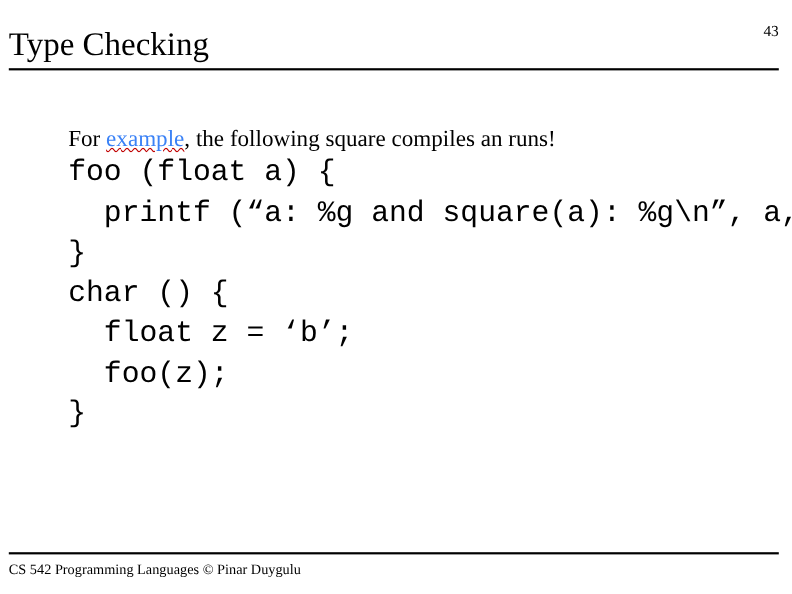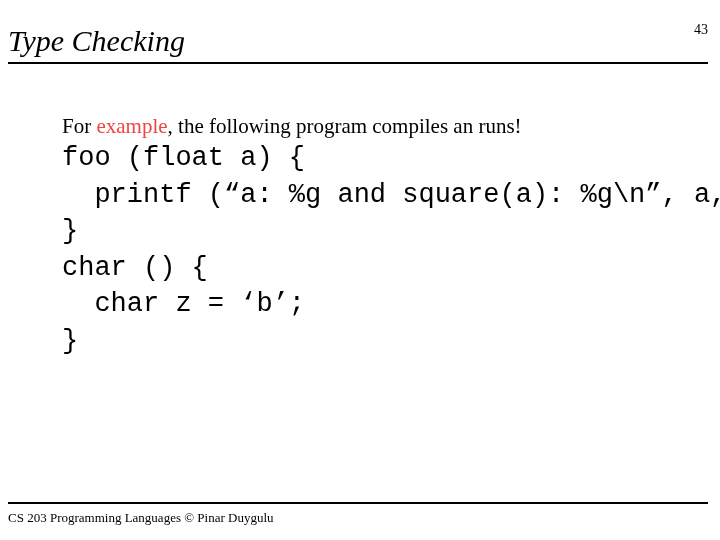--- a/index.html
+++ b/index.html
@@ -19,35 +19,35 @@
     color: #000;
   }
   .title-wrap {
     padding: 24px 12px 0 8px;
   }
   .title {
     font-size: 30px;
     font-weight: normal;
     color: #000;
     padding-bottom: 2px;
-    font-style: italic;
   }
   .title-underline {
     border-bottom: 2px solid #000;
     margin-top: 2px;
   }
   .content {
     padding: 48px 40px 0 62px;
     font-size: 21px;
     line-height: 1.35;
     color: #000;
   }
   .line { white-space: pre; }
   .red-under {
-    color: #ef4444;
+    color: #3b82f6;
+    text-decoration: underline;
     text-decoration-color: #c00000;
     text-decoration-style: wavy;
     text-decoration-thickness: 1px;
   }
   .mono {
     font-family: "Courier New", Courier, monospace;
     font-size: 27px;
   }
   .footer-line {
     position: absolute;
@@ -68,23 +68,24 @@
 <body>
 
 <div class="page-number">43</div>
 
 <div class="title-wrap">
   <div class="title">Type Checking</div>
   <div class="title-underline"></div>
 </div>
 
 <div class="content">
-  <div class="line"><span>For </span><span class="red-under">example</span><span>, the following program compiles an runs!</span></div>
+  <div class="line"><span>For </span><span class="red-under">example</span><span>, the following square compiles an runs!</span></div>
   <div class="line mono">foo (float a) {</div>
   <div class="line mono">  printf (“a: %g and square(a): %g\n”, a,</div>
   <div class="line mono">}</div>
   <div class="line mono">char () {</div>
-  <div class="line mono">  char z = ‘b’;</div>
+  <div class="line mono">  float z = ‘b’;</div>
+  <div class="line mono">  foo(z);</div>
   <div class="line mono">}</div>
 </div>
 
 <div class="footer-line"></div>
-<div class="footer">CS 203 Programming Languages © Pinar Duygulu</div>
+<div class="footer">CS 542 Programming Languages © Pinar Duygulu</div>
 
 </body></html>

